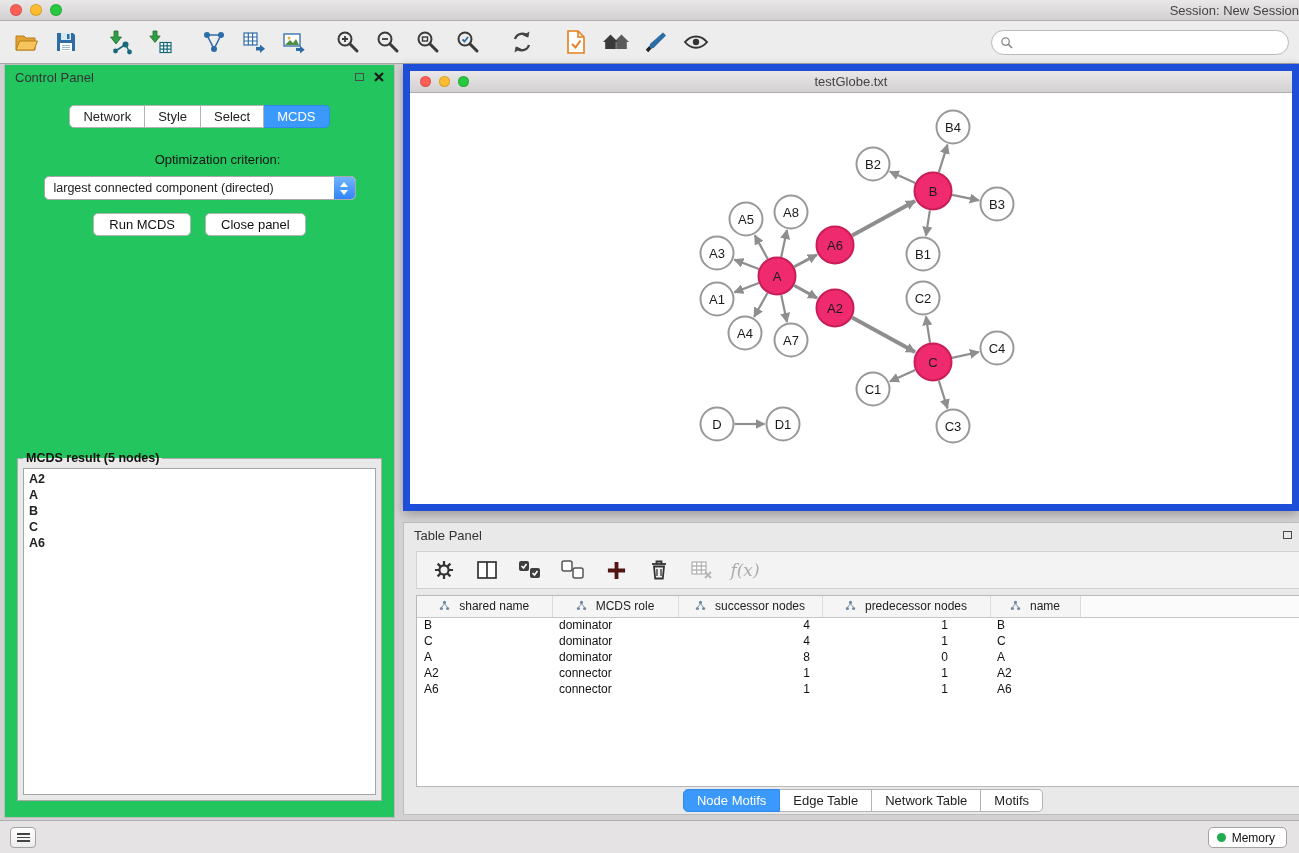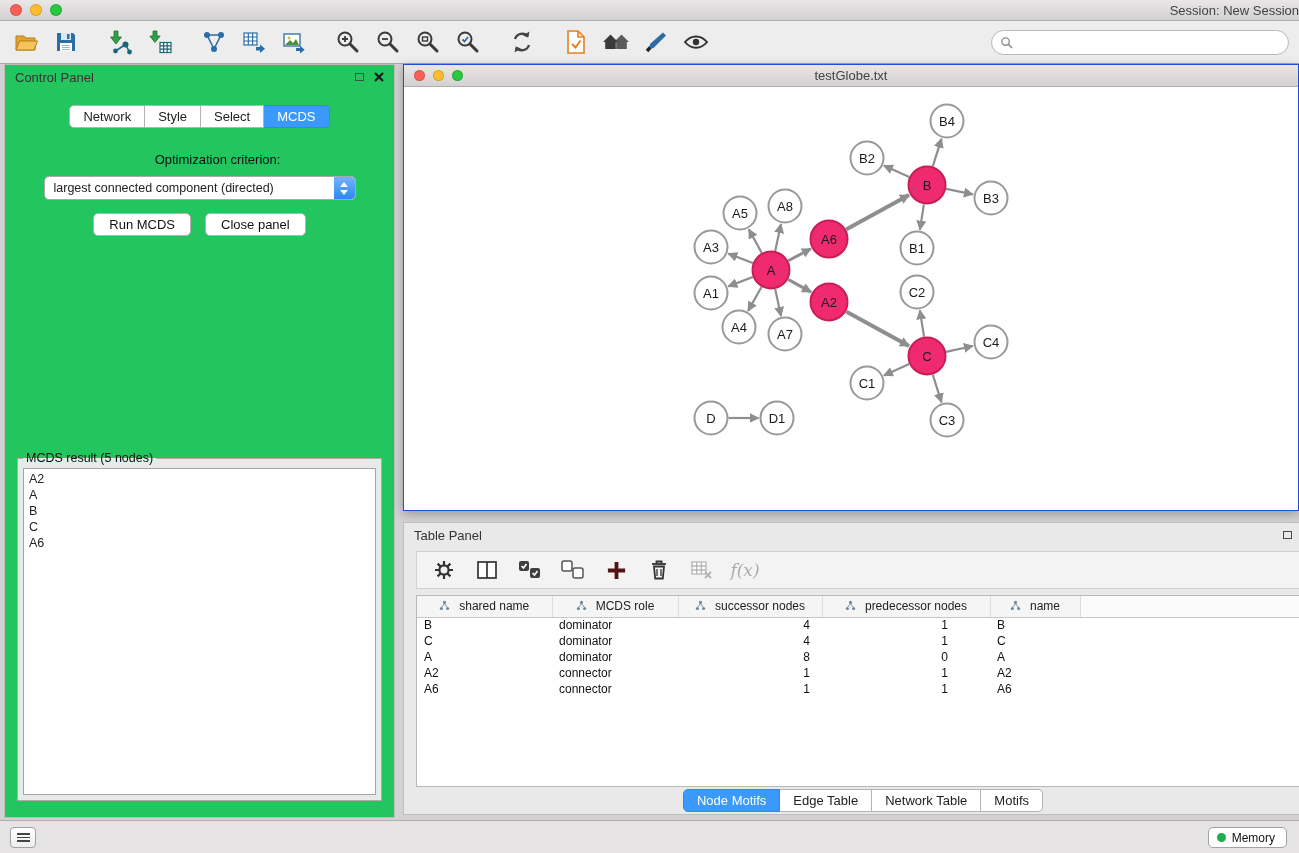--- a/index.html
+++ b/index.html
@@ -45,28 +45,28 @@
   .dropdown { position:relative; width:312px; height:24px; margin:9px auto 0; background:#fff;
     border:1px solid #a9a9a9; border-radius:5px; font-size:12.5px; line-height:22px; padding:0 26px 0 9px;
     white-space:nowrap; overflow:hidden; }
   .stepper { position:absolute; right:0; top:0; bottom:0; width:21px; border-radius:0 4px 4px 0;
     background:linear-gradient(#72b3fd,#2f86f8); display:flex; flex-direction:column; align-items:center; justify-content:center; gap:3px; }
   .tri-up { width:0; height:0; border-left:4px solid transparent; border-right:4px solid transparent; border-bottom:5px solid #fff; }
   .tri-down { width:0; height:0; border-left:4px solid transparent; border-right:4px solid transparent; border-top:5px solid #fff; }
   .btn-row { display:flex; justify-content:center; gap:14px; margin-top:13px; }
   .push-btn { font-size:13px; padding:3px 15px; background:#fff; border:1px solid #b3b3b3; border-radius:5px; color:#111; }
   .result-fs { position:absolute; left:12px; right:12px; top:386px; bottom:16px;
-    border:1px solid #ababab; padding:3px 5px 5px; display:flex; background:#e9e9e9; }
+    border:1px solid #ababab; padding:3px 5px 5px; display:flex; background:#e9e9e9;font-weight:bold; }
   .result-fs legend { font-size:12.5px; padding:0 3px; color:#111; }
   .listbox { flex:1; background:#fff; border:1px solid #a5a5a5; font-size:12.5px; padding:2px 5px; overflow:auto; }
   .listbox div { line-height:16px; }
 
   
   .network-window { position:absolute; left:403px; top:64px; width:896px; height:447px;
-    background:#f97316; border:1px solid #1d4ed8; box-shadow:0 3px 10px rgba(0,0,0,.28); }
+    background:#f97316; border:7px solid #1d4ed8; box-shadow:0 3px 10px rgba(0,0,0,.28); }
   .net-titlebar { position:relative; height:22px; background:linear-gradient(#e9e7e8,#d2d0d1);
     border-bottom:1px solid #b0adad; display:flex; align-items:center; justify-content:center; }
   .net-titlebar .traffic { top:5px; } .net-titlebar .light{ width:11px; height:11px; }
   .net-canvas { position:absolute; top:22px; left:0; right:0; bottom:0; background:#fff; overflow:hidden; }
 
   
   .table-panel { position:absolute; left:403px; top:522px; width:920px; height:293px;
     background:#e9e9e9; border:1px solid #bdbdbd; }
   .tp-toolbar { position:absolute; left:12px; right:12px; top:28px; height:38px; background:#f3f3f3;
     border:1px solid #d2d2d2; display:flex; align-items:center; gap:13px; padding:0 12px; }

